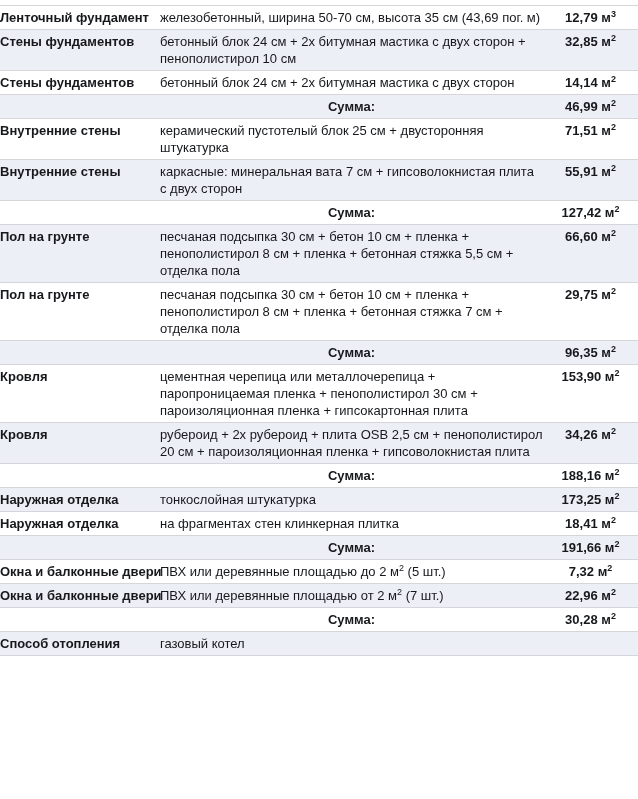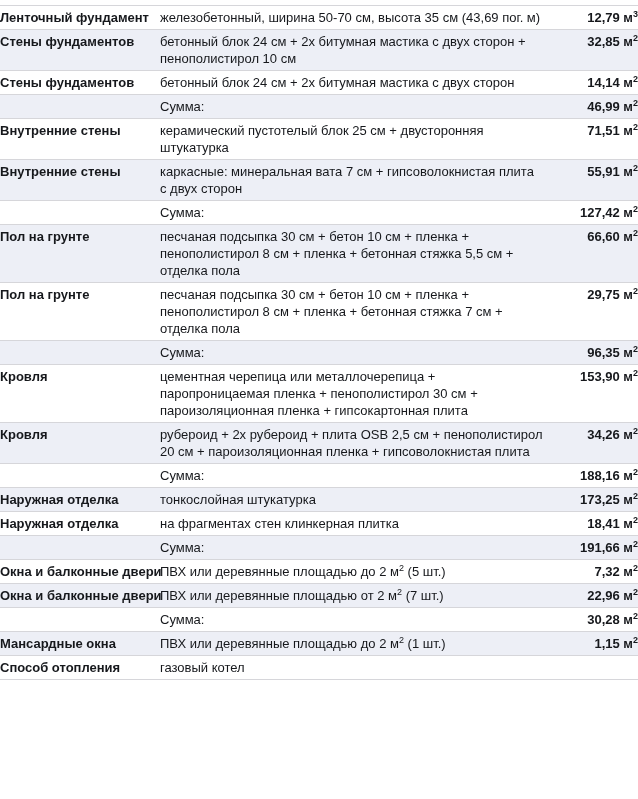--- a/index.html
+++ b/index.html
@@ -40,25 +40,25 @@
   tbody.rows tr:nth-child(even) { background: var(--row-alt-bg); }
   td.c-name {
     font-weight: 700;
     padding-left: 8px;
     white-space: nowrap;
     overflow: visible;
   }
   td.c-desc { font-weight: 400; }
   td.c-val {
     font-weight: 700;
-    text-align: right;
+    text-align: center;
     padding-right: 8px;
     white-space: nowrap;
   }
-  tr.sum td.c-desc { font-weight: 400; }
+  tr.sum td.c-desc { font-weight: 700; text-align: center; }
   sup {
     font-size: 9px;
     line-height: 0;
     vertical-align: super;
   }
 </style>
 </head>
 <body>
 
 <div class="page">
@@ -158,24 +158,19 @@
     <td class="c-name">Окна и балконные двери</td>
     <td class="c-desc">ПВХ или деревянные площадью от 2 м<sup>2</sup> (7 шт.)</td>
     <td class="c-val">22,96&nbsp;м<sup>2</sup></td>
   </tr>
         <tr class="sum">
     <td class="c-name"></td>
     <td class="c-desc">Сумма:</td>
     <td class="c-val">30,28&nbsp;м<sup>2</sup></td>
   </tr>
         <tr>
-    <td class="c-name">Мансардные окна</td>
-    <td class="c-desc">ПВХ или деревянные площадью до 2 м<sup>2</sup> (1 шт.)</td>
-    <td class="c-val">1,15&nbsp;м<sup>2</sup></td>
-  </tr>
-        <tr>
     <td class="c-name">Способ отопления</td>
     <td class="c-desc">газовый котел</td>
     <td class="c-val"></td>
   </tr>
       </tbody>
   </table>
 </div>
 
 </body></html>

